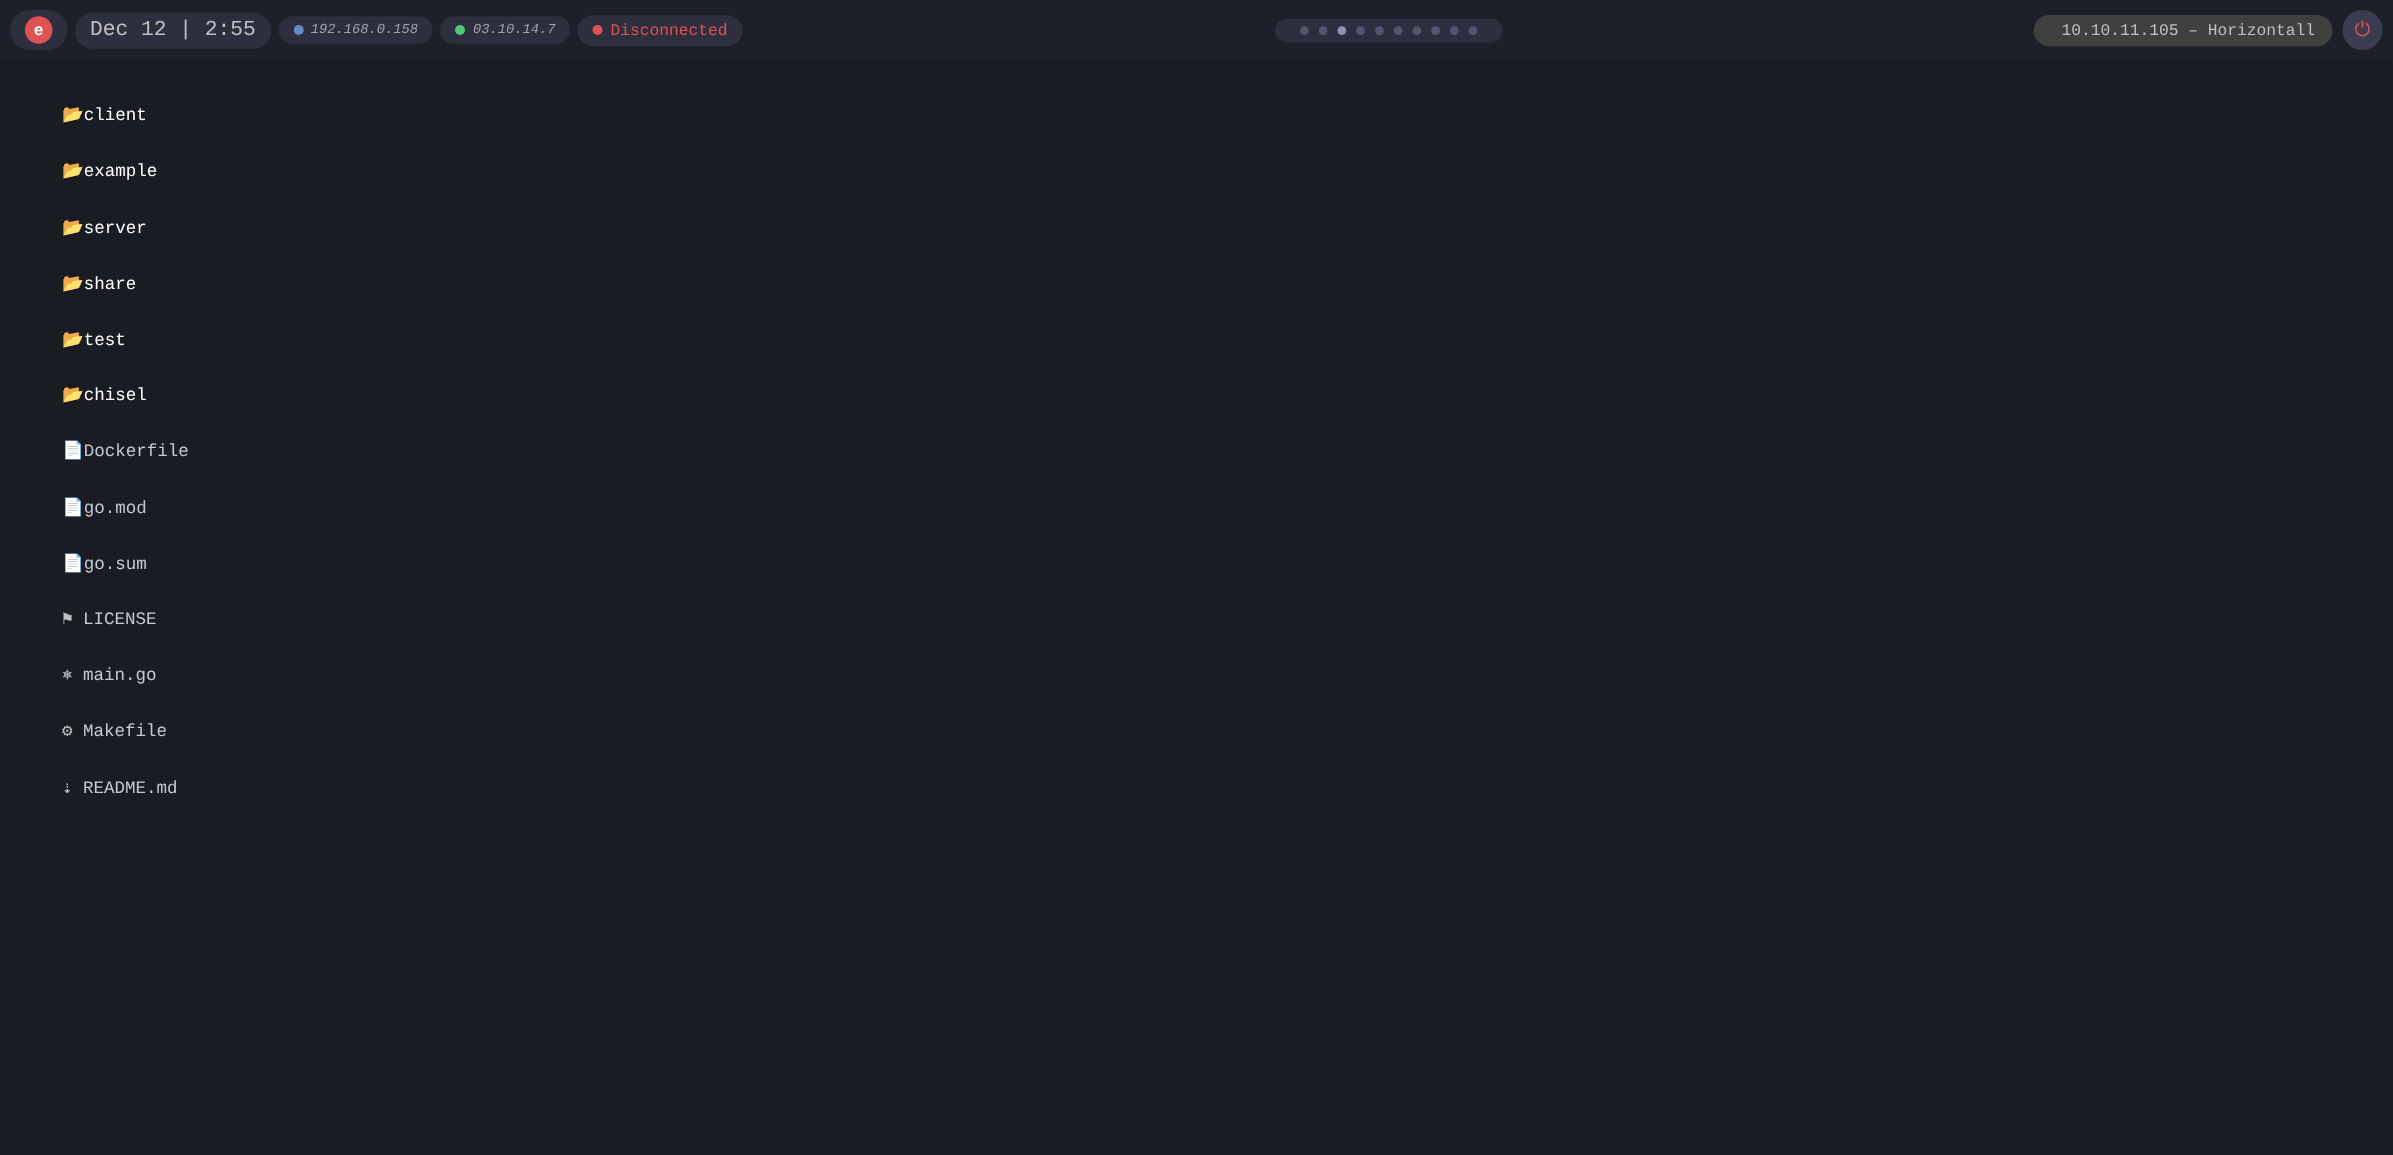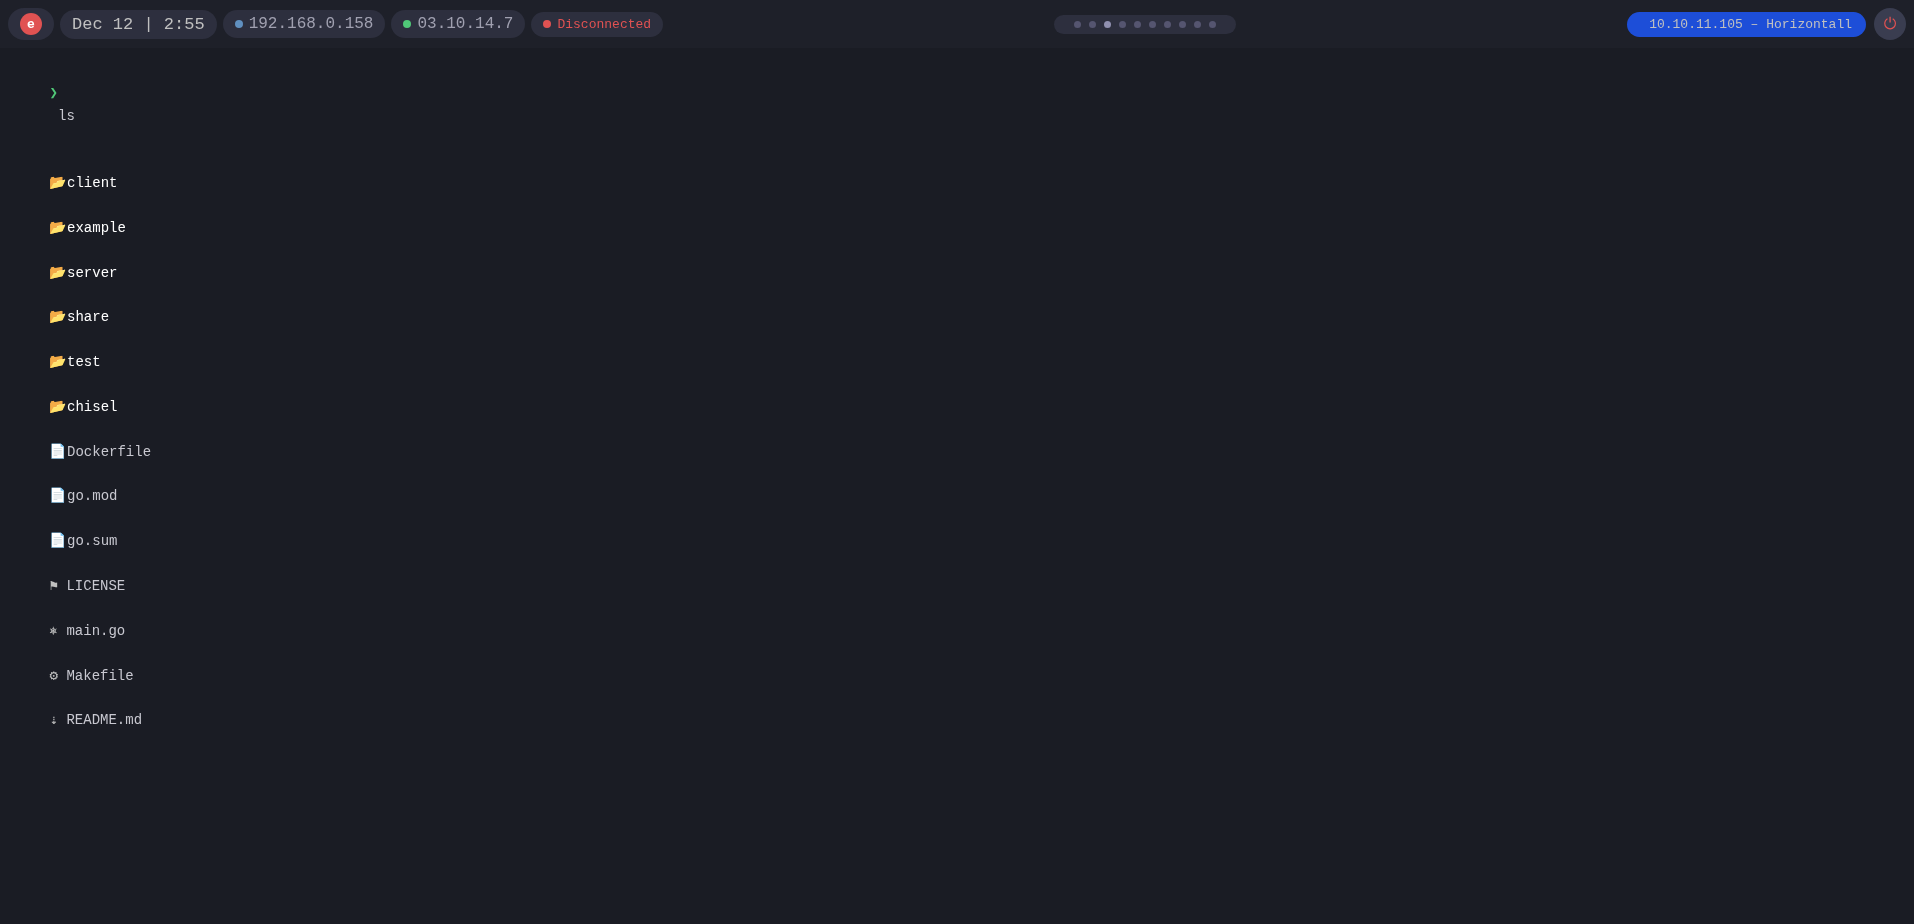--- a/index.html
+++ b/index.html
@@ -59,21 +59,22 @@
       font-size: 13px;
     }
 
     .pill-datetime {
       color: #c0c0c0;
       font-size: 17px;
     }
 
     .pill-ip-monitor {
       color: #a0a0b0;
-      font-size: 16px;
+      font-size: 11px;
+      font-style: italic;
     }
 
     .topbar-center {
       flex: 1;
       display: flex;
       justify-content: center;
     }
 
     .dots-pill {
       display: flex;
@@ -96,21 +97,21 @@
     .topbar-right {
       display: flex;
       align-items: center;
       gap: 8px;
     }
 
     .pill-session {
       display: flex;
       align-items: center;
       gap: 8px;
-      background-color: #1d4ed8;
+      background-color: #404040;
       border-radius: 20px;
       padding: 5px 14px;
       font-size: 13px;
       color: #c0c0c0;
     }
 
     .power-btn {
       width: 32px;
       height: 32px;
       border-radius: 50%;
@@ -255,24 +256,20 @@
 
     <polyline points="140,85 115,70 115,100 140,115" fill="none" stroke="#8080b0" stroke-width="5" stroke-linejoin="round"></polyline>
 
     <rect x="88" y="110" width="8" height="30" fill="#8080b0"></rect>
     <rect x="104" y="110" width="8" height="30" fill="#8080b0"></rect>
   </svg>
 </div>
 
 <div class="terminal">
 
-  <div class="terminal-line">
-    <span class="prompt-symbol">❯</span>
-    <span class="cmd-text"> ls</span>
-  </div>
 
   <div class="terminal-line">
     <span class="folder-icon">📂</span><span class="cmd-cyan">client</span>
     <span>  </span>
     <span class="folder-icon">📂</span><span class="cmd-cyan">example</span>
     <span>  </span>
     <span class="folder-icon">📂</span><span class="cmd-cyan">server</span>
     <span>  </span>
     <span class="folder-icon">📂</span><span class="cmd-cyan">share</span>
     <span>  </span>

